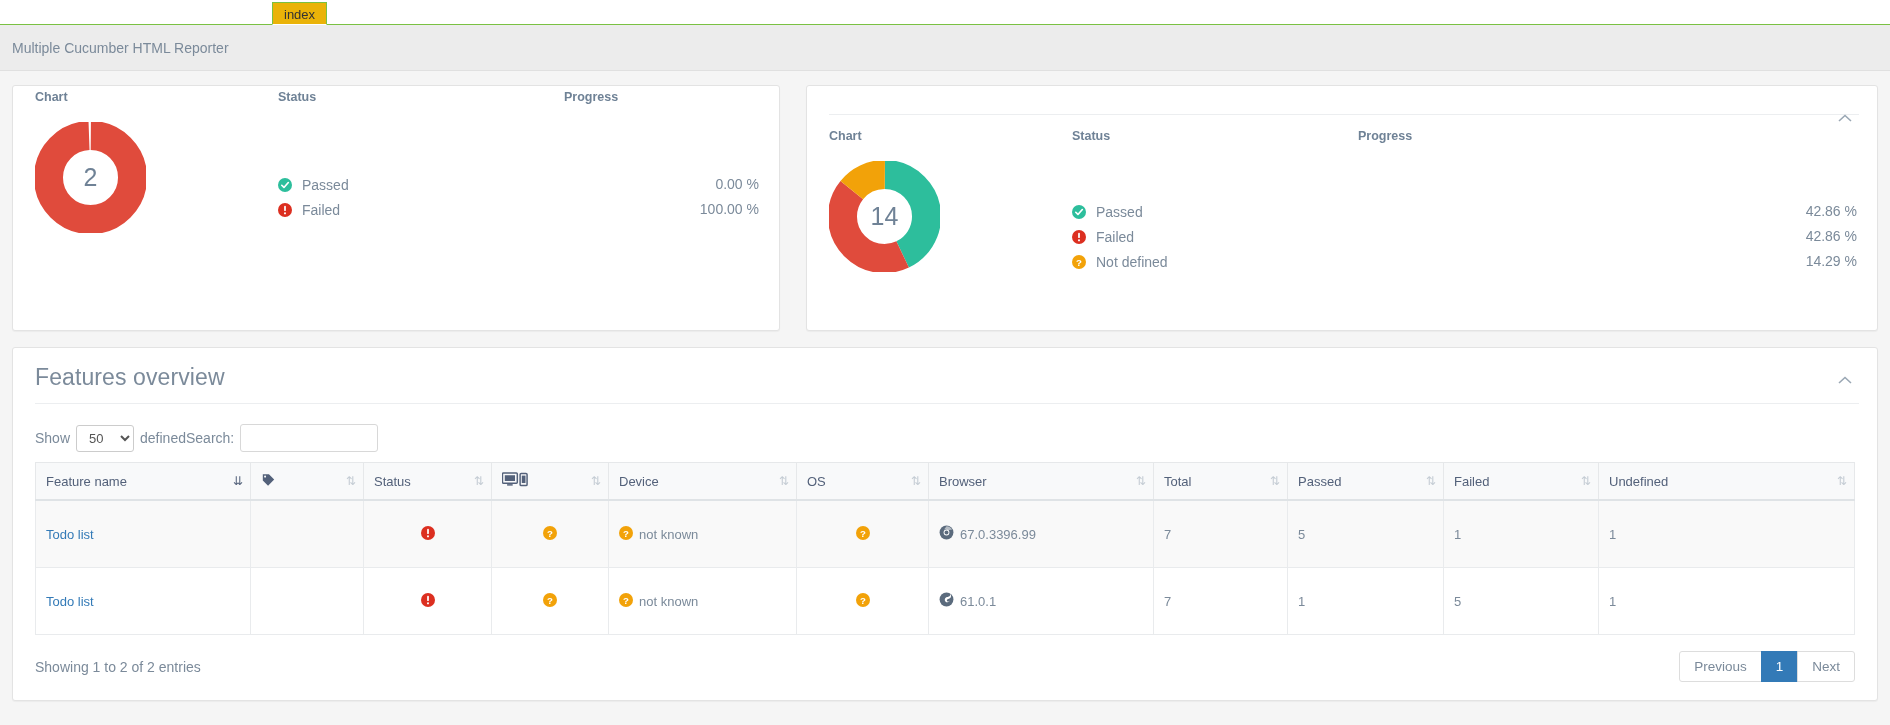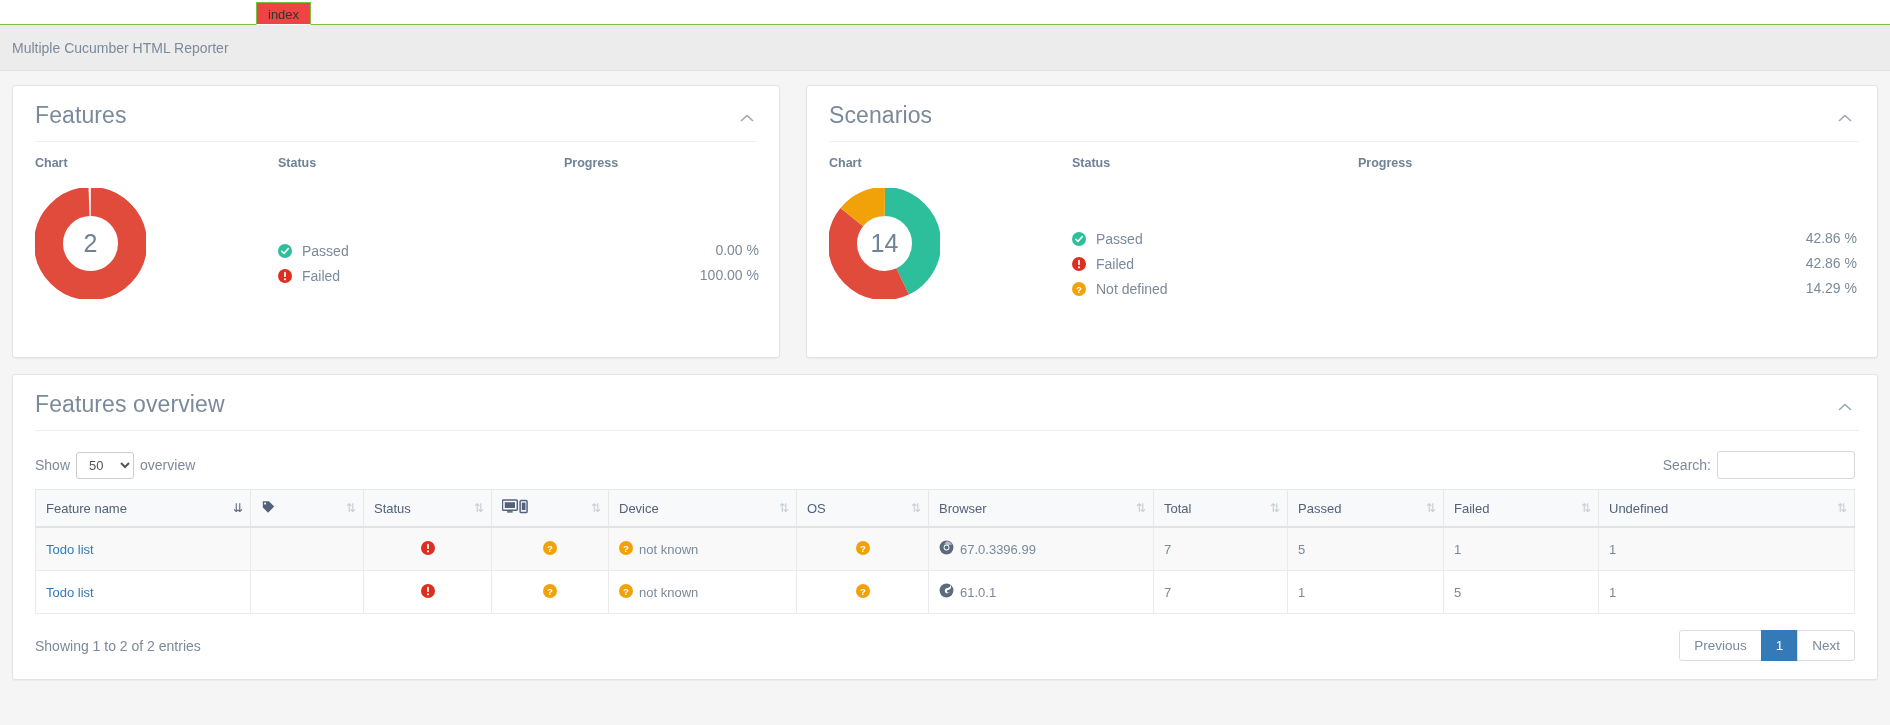--- a/index.html
+++ b/index.html
@@ -15,24 +15,24 @@
 
   
   .tabstrip {
     position: relative;
     height: 25px;
     background: #ffffff;
     border-bottom: 1px solid #7ac142;
   }
   .tab {
     position: absolute;
-    left: 256px; top: 2px;
+    left: 272px; top: 2px;
     height: 23px;
     padding: 3px 11px 4px 11px;
-    background: #ef4444;
+    background: #eab308;
     border: 1px solid #7ac142;
     border-bottom: 1px solid #ffffff;
     font-size: 13px;
     color: #333;
     line-height: 18px;
   }
 
   
   .page-header {
     height: 46px;
@@ -141,21 +141,21 @@
     border-radius: 3px;
     box-shadow: 0 1px 1px rgba(0,0,0,.04);
     padding: 0 0 18px 0;
   }
   .overview .panel-head { padding: 16px 18px 8px 22px; }
   .overview .panel-head .rule { margin-top: 12px; }
 
   .dt-controls {
     display: flex;
     align-items: center;
-    justify-content: space-between;
+    justify-content: flex-start;
     padding: 12px 22px 10px 22px;
   }
   .dt-length, .dt-filter { display: flex; align-items: center; font-size: 14px; color: #7b8a9a; }
   .dt-length select {
     margin: 0 6px;
     height: 27px;
     min-width: 58px;
     padding: 2px 4px 2px 8px;
     border: 1px solid #ccc;
     border-radius: 3px;
@@ -199,21 +199,21 @@
     position: absolute;
     right: 8px; top: 50%;
     transform: translateY(-50%);
     color: #c3cbd3;
     font-size: 12px;
     letter-spacing: -1px;
   }
   table.dt thead th.active .sort { color: #53617a; }
   table.dt tbody td {
     border: 1px solid #e9ebed;
-    padding: 12px 10px;
+    padding: 24px 10px;
     color: #7b8a9a;
     vertical-align: middle;
     height: 29px;
   }
   table.dt tbody tr.odd td  { background: #f9f9f9; }
   table.dt tbody tr.even td { background: #ffffff; }
   table.dt td a { color: #337ab7; text-decoration: none; }
   .cell-center { text-align: center; }
   .cell-icon-text { display:flex; align-items:center; gap:6px; }
 
@@ -249,90 +249,80 @@
   </div>
 </div>
 
 <div class="page-header">
   <span class="title">Multiple Cucumber HTML Reporter</span>
 </div>
 
 <div class="row-top">
 
   <div class="panel features">
+    <div class="panel-body">
+      <div class="chart-col">
+        <div class="col-head">Chart</div>
+        <div class="donut-wrap">
+          <svg width="111" height="111" viewBox="0 0 42 42">
+
+            <circle cx="21" cy="21" r="15.915" fill="none" stroke="#e04b3c" stroke-width="11" stroke-dasharray="99.3 0.7" stroke-dashoffset="25"></circle>
+          </svg>
+          <div class="donut-label">2</div>
+        </div>
+      </div>
+
+      <div class="status-col">
+        <div class="col-head">Status</div>
+        <div class="status-spacer"></div>
+        <div class="statusline">
+          <span class="ic">
+            <svg width="14" height="14" viewBox="0 0 16 16">
+                <circle cx="8" cy="8" r="8" fill="#2dbe9c"></circle>
+                <path d="M4.3 8.3 L6.8 10.8 L11.8 5.2" stroke="#fff" stroke-width="1.9" fill="none" stroke-linecap="round" stroke-linejoin="round"></path>
+              </svg>
+          </span>
+          <span class="lbl">Passed</span>
+        </div>
+        <div class="statusline">
+          <span class="ic">
+            <svg width="14" height="14" viewBox="0 0 16 16">
+                <circle cx="8" cy="8" r="8" fill="#dc2f20"></circle>
+                <rect x="7" y="3.2" width="2" height="6" rx="1" fill="#fff"></rect>
+                <circle cx="8" cy="11.8" r="1.2" fill="#fff"></circle>
+              </svg>
+          </span>
+          <span class="lbl">Failed</span>
+        </div>
+      </div>
+
+      <div class="prog-col">
+        <div class="col-head">Progress</div>
+        <div class="status-spacer"></div>
+        <div class="progline">0.00 %</div>
+        <div class="progline">100.00 %</div>
+      </div>
+    </div>
+  </div>
+
+  <div class="panel scenarios">
     <div class="panel-head">
-      <h2>Features</h2>
       <span class="collapse-chevron">
         <svg width="16" height="10" viewBox="0 0 16 10" fill="none" stroke="currentColor" stroke-width="1.6">
           <path d="M2 8 L8 2.5 L14 8"></path>
         </svg>
       </span>
       <div class="rule"></div>
     </div>
     <div class="panel-body">
       <div class="chart-col">
         <div class="col-head">Chart</div>
         <div class="donut-wrap">
           <svg width="111" height="111" viewBox="0 0 42 42">
 
-            <circle cx="21" cy="21" r="15.915" fill="none" stroke="#e04b3c" stroke-width="11" stroke-dasharray="99.3 0.7" stroke-dashoffset="25"></circle>
-          </svg>
-          <div class="donut-label">2</div>
-        </div>
-      </div>
-
-      <div class="status-col">
-        <div class="col-head">Status</div>
-        <div class="status-spacer"></div>
-        <div class="statusline">
-          <span class="ic">
-            <svg width="14" height="14" viewBox="0 0 16 16">
-                <circle cx="8" cy="8" r="8" fill="#2dbe9c"></circle>
-                <path d="M4.3 8.3 L6.8 10.8 L11.8 5.2" stroke="#fff" stroke-width="1.9" fill="none" stroke-linecap="round" stroke-linejoin="round"></path>
-              </svg>
-          </span>
-          <span class="lbl">Passed</span>
-        </div>
-        <div class="statusline">
-          <span class="ic">
-            <svg width="14" height="14" viewBox="0 0 16 16">
-                <circle cx="8" cy="8" r="8" fill="#dc2f20"></circle>
-                <rect x="7" y="3.2" width="2" height="6" rx="1" fill="#fff"></rect>
-                <circle cx="8" cy="11.8" r="1.2" fill="#fff"></circle>
-              </svg>
-          </span>
-          <span class="lbl">Failed</span>
-        </div>
-      </div>
-
-      <div class="prog-col">
-        <div class="col-head">Progress</div>
-        <div class="status-spacer"></div>
-        <div class="progline">0.00 %</div>
-        <div class="progline">100.00 %</div>
-      </div>
-    </div>
-  </div>
-
-  <div class="panel scenarios">
-    <div class="panel-head">
-      <h2>Scenarios</h2>
-      <span class="collapse-chevron">
-        <svg width="16" height="10" viewBox="0 0 16 10" fill="none" stroke="currentColor" stroke-width="1.6">
-          <path d="M2 8 L8 2.5 L14 8"></path>
-        </svg>
-      </span>
-      <div class="rule"></div>
-    </div>
-    <div class="panel-body">
-      <div class="chart-col">
-        <div class="col-head">Chart</div>
-        <div class="donut-wrap">
-          <svg width="111" height="111" viewBox="0 0 42 42">
-
             <circle cx="21" cy="21" r="15.915" fill="none" stroke="#2dbe9c" stroke-width="11" stroke-dasharray="42.86 57.14" stroke-dashoffset="25"></circle>
             <circle cx="21" cy="21" r="15.915" fill="none" stroke="#e04b3c" stroke-width="11" stroke-dasharray="42.86 57.14" stroke-dashoffset="-17.86"></circle>
             <circle cx="21" cy="21" r="15.915" fill="none" stroke="#f2a209" stroke-width="11" stroke-dasharray="14.29 85.71" stroke-dashoffset="-60.72"></circle>
           </svg>
           <div class="donut-label">14</div>
         </div>
       </div>
 
       <div class="status-col">
         <div class="col-head">Status</div>
@@ -392,21 +382,21 @@
 
     <div class="dt-controls">
       <label class="dt-length">
         <span>Show</span>
         <select>
           <option>10</option>
           <option>25</option>
           <option selected="">50</option>
           <option>100</option>
         </select>
-        <span>overview</span>
+        <span>defined</span>
       </label>
       <label class="dt-filter">
         <span>Search:</span>
         <input type="search" value="" placeholder="" style="">
       </label>
     </div>
 
     <table class="dt">
       <thead>
         <tr>

